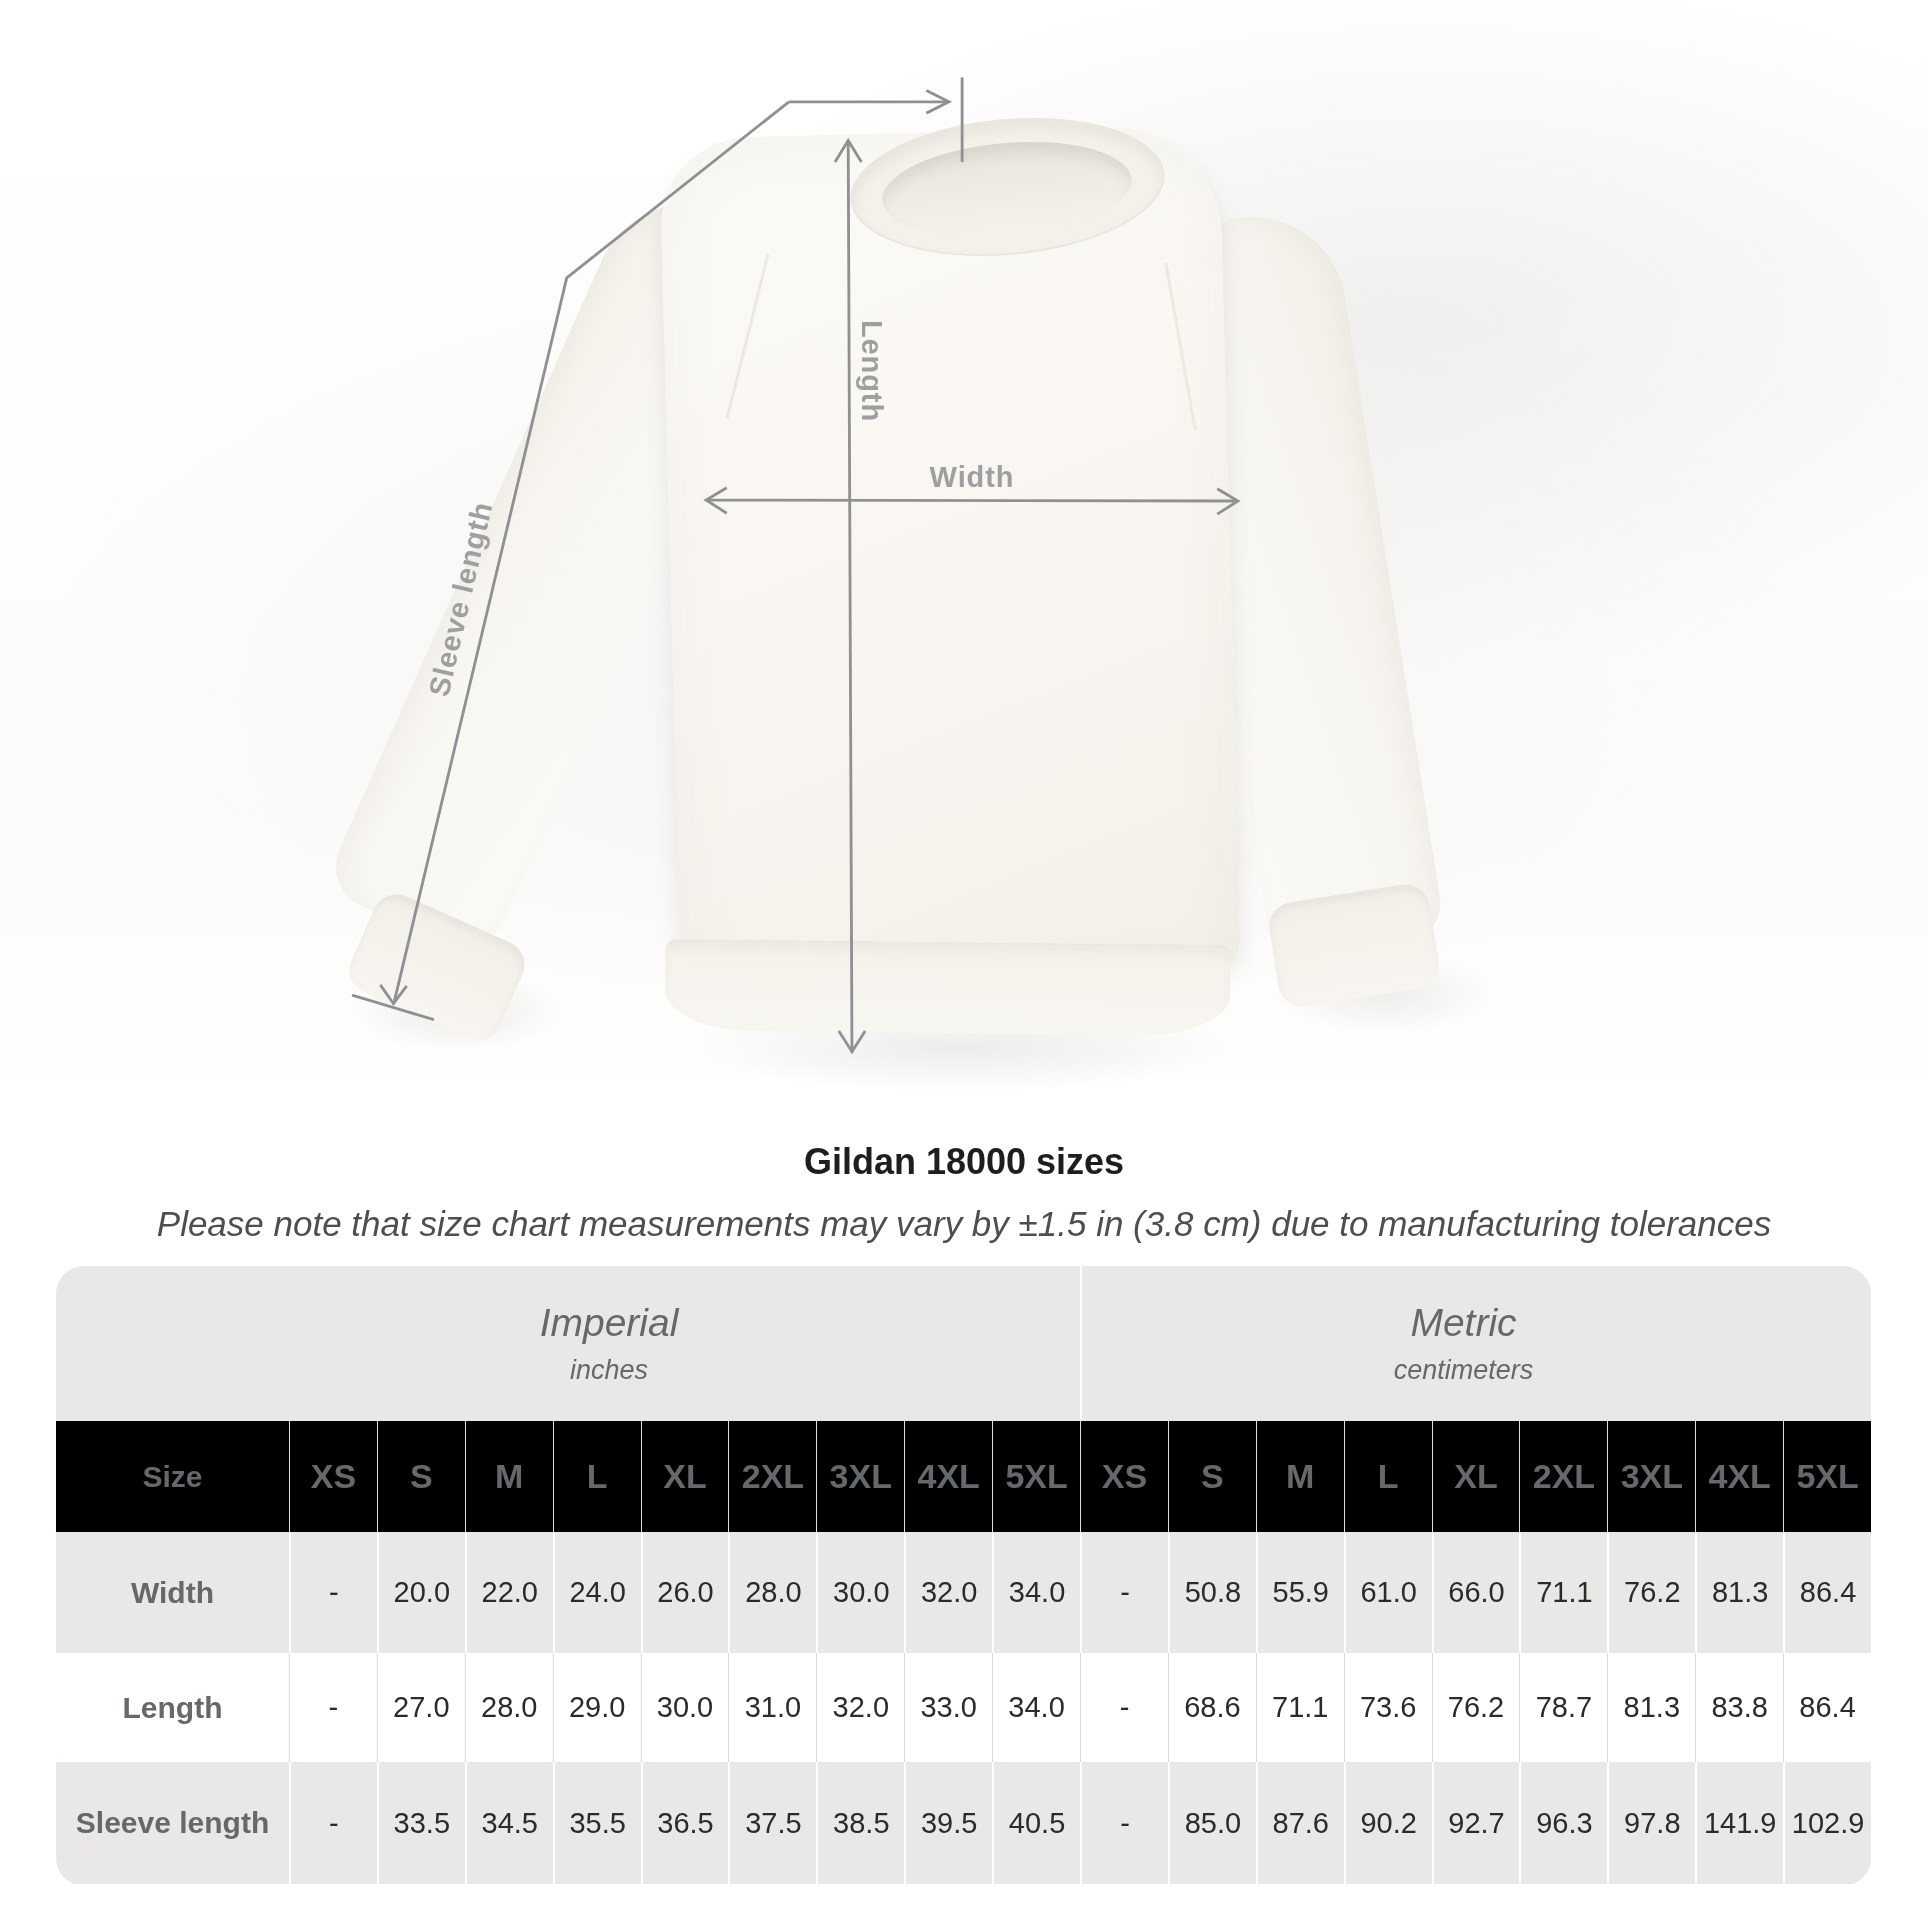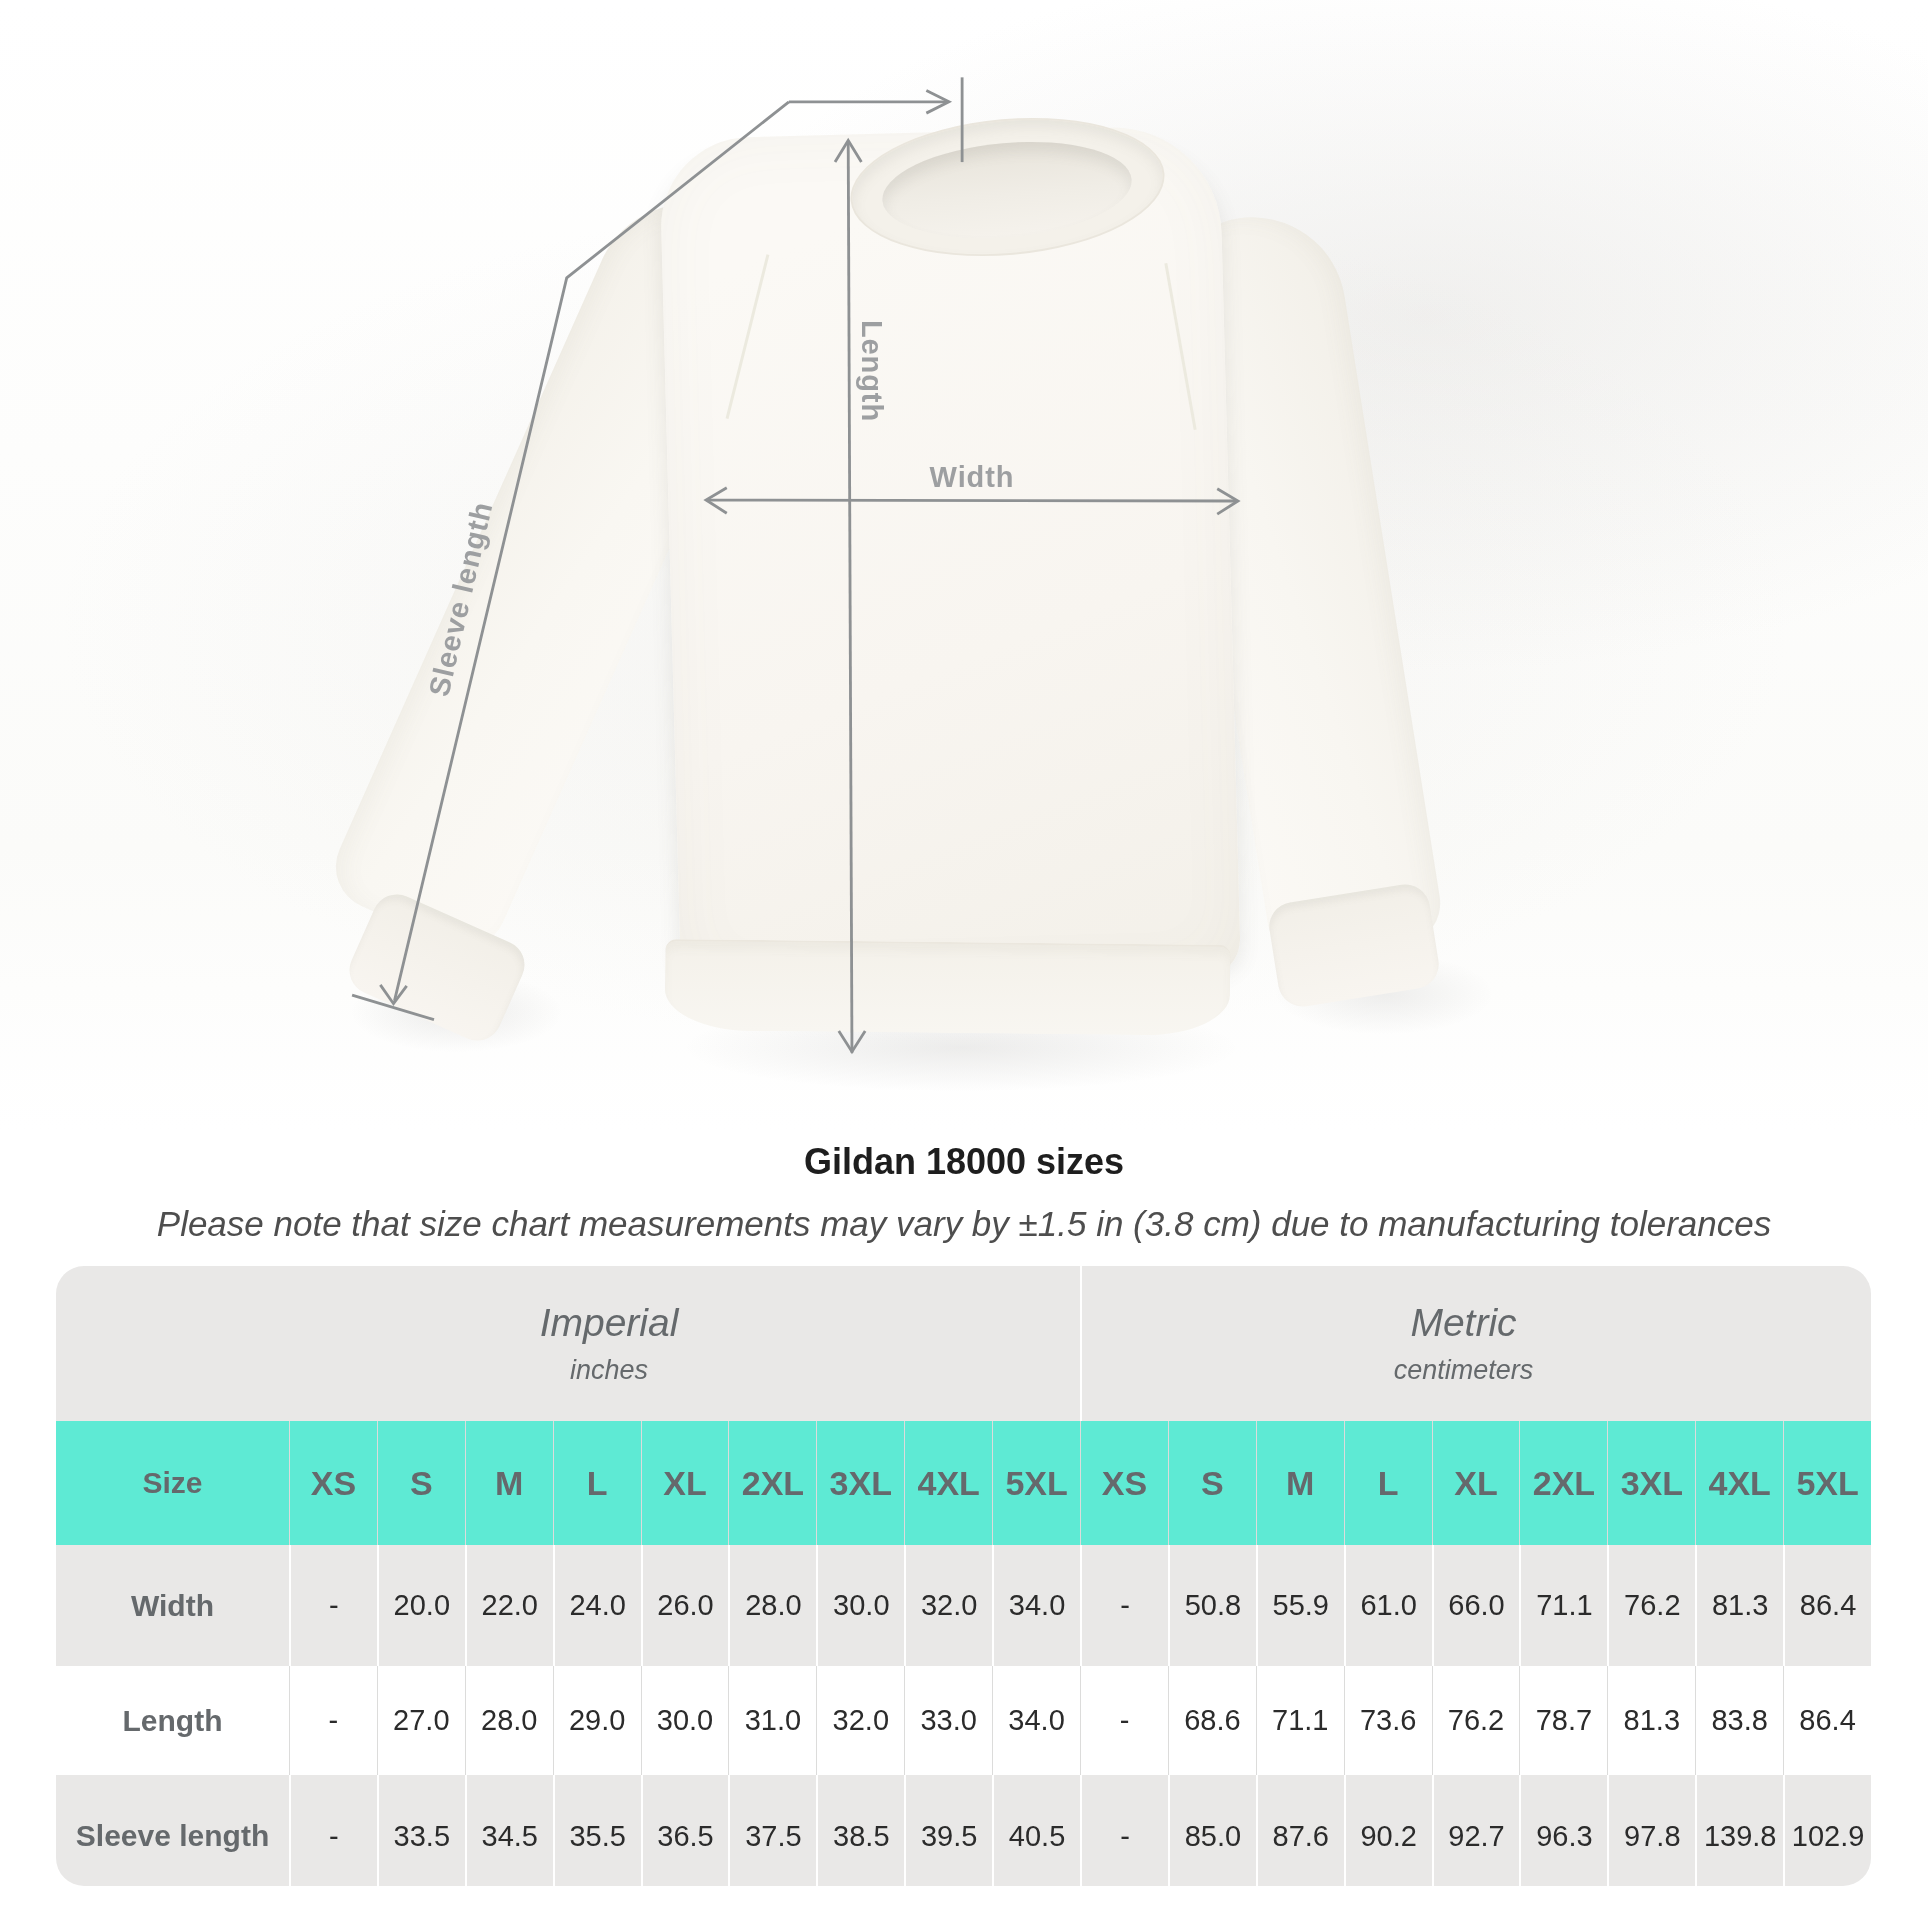--- a/index.html
+++ b/index.html
@@ -83,21 +83,21 @@
   .band-cell{position:relative;display:flex;align-items:center;justify-content:center;}
   .band-cell.imperial{width:1024px;}
   .band-cell.metric{flex:1;border-left:2.8px solid #ffffff;}
   .band-inner{text-align:center;color:#65696c;}
   .band-cell.imperial .band-inner{transform:translateX(41px);}
   .band-cell.metric .band-inner{transform:translateX(-13px);}
   .band-name{font-size:39px;font-weight:normal;font-style:italic;}
   .band-unit{margin-top:9.4px;font-size:27px;font-style:italic;}
 
   .trow{display:flex;}
-  .header-row{height:124px;background:#5eead4;}
+  .header-row{height:111px;background:#000000;}
   .trow .cell{display:flex;align-items:center;justify-content:center;box-sizing:border-box;}
   .corner, .rowlabel{width:233px;flex:0 0 233px;font-weight:bold;color:#65696c;font-size:30px;}
   .cell.head{flex:1;font-weight:bold;color:#65696c;font-size:34px;}
   .cell.val{flex:1;font-size:29px;color:#2b2b2b;}
   .header-row .cell + .cell{border-left:1.9px solid #dcdcdb;}
   .trow.white{background:#ffffff;}
   .trow.white .cell + .cell{border-left:1.9px solid #dcdcdb;}
   .trow.gray{background:#e9e8e7;}
   .trow.gray .cell + .cell{border-left:2.8px solid #ffffff;}
   .row-0{height:121px;}
@@ -247,20 +247,20 @@
           <div class="cell val">38.5</div>
           <div class="cell val">39.5</div>
           <div class="cell val">40.5</div>
           <div class="cell val">-</div>
           <div class="cell val">85.0</div>
           <div class="cell val">87.6</div>
           <div class="cell val">90.2</div>
           <div class="cell val">92.7</div>
           <div class="cell val">96.3</div>
           <div class="cell val">97.8</div>
-          <div class="cell val">139.8</div>
+          <div class="cell val">141.9</div>
           <div class="cell val">102.9</div>
         </div>
       </div>
   </div>
 
 </div>
 
 
 </body></html>

